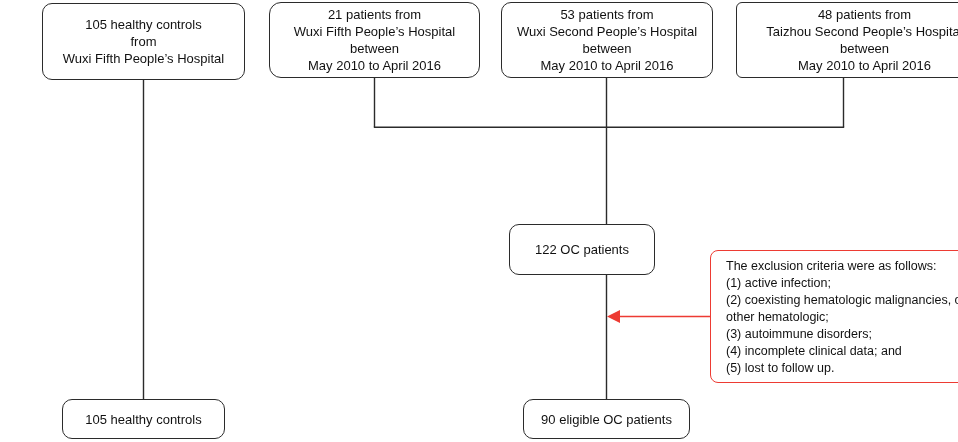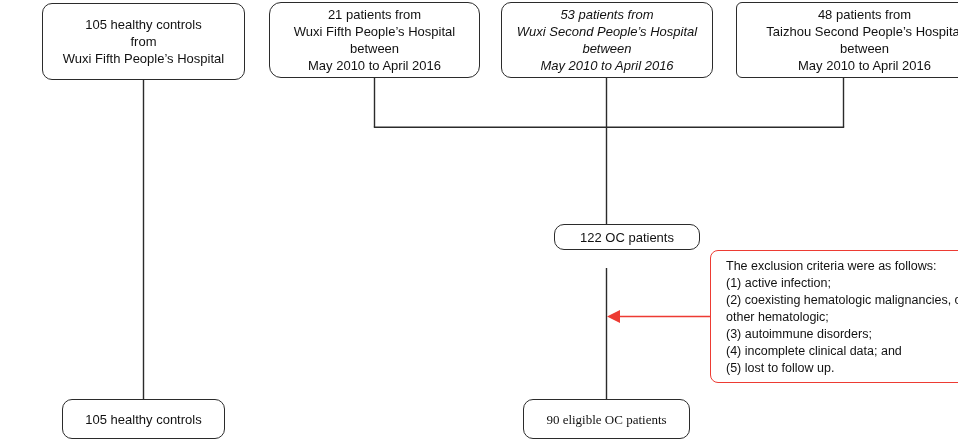--- a/index.html
+++ b/index.html
@@ -34,25 +34,25 @@
     align-items: center;
     justify-content: center;
     text-align: center;
     font-size: 13px;
     line-height: 17px;
     white-space: pre-line;
   }
   .node span { display: block; }
   .box-a   { left: 2px;   top: 3px;   width: 203px; height: 77px; }
   .box-b   { left: 229px; top: 2px;   width: 211px; height: 76px; border-radius: 12px; }
-  .box-c   { left: 461px; top: 2px;   width: 212px; height: 76px; font-style: italic; }
+  .box-c   { left: 461px; top: 2px;   width: 212px; height: 76px; }
   .box-d   { left: 696px; top: 2px;   width: 257px; height: 76px; border-radius: 6px; }
-  .box-122 { left: 514px; top: 224px; width: 146px; height: 26px; }
+  .box-122 { left: 469px; top: 224px; width: 146px; height: 51px; }
   .box-105 { left: 22px;  top: 399px; width: 163px; height: 40px; }
-  .box-90  { left: 483px; top: 399px; width: 167px; height: 40px; font-family: Liberation Serif, serif; }
+  .box-90  { left: 483px; top: 399px; width: 167px; height: 40px; }
   .box-excl {
     left: 670px;
     top: 250px;
     width: 284px;
     height: 133px;
     border: 1.5px solid #ed3b33;
     border-radius: 8px;
     align-items: flex-start;
     justify-content: flex-start;
     text-align: left;

